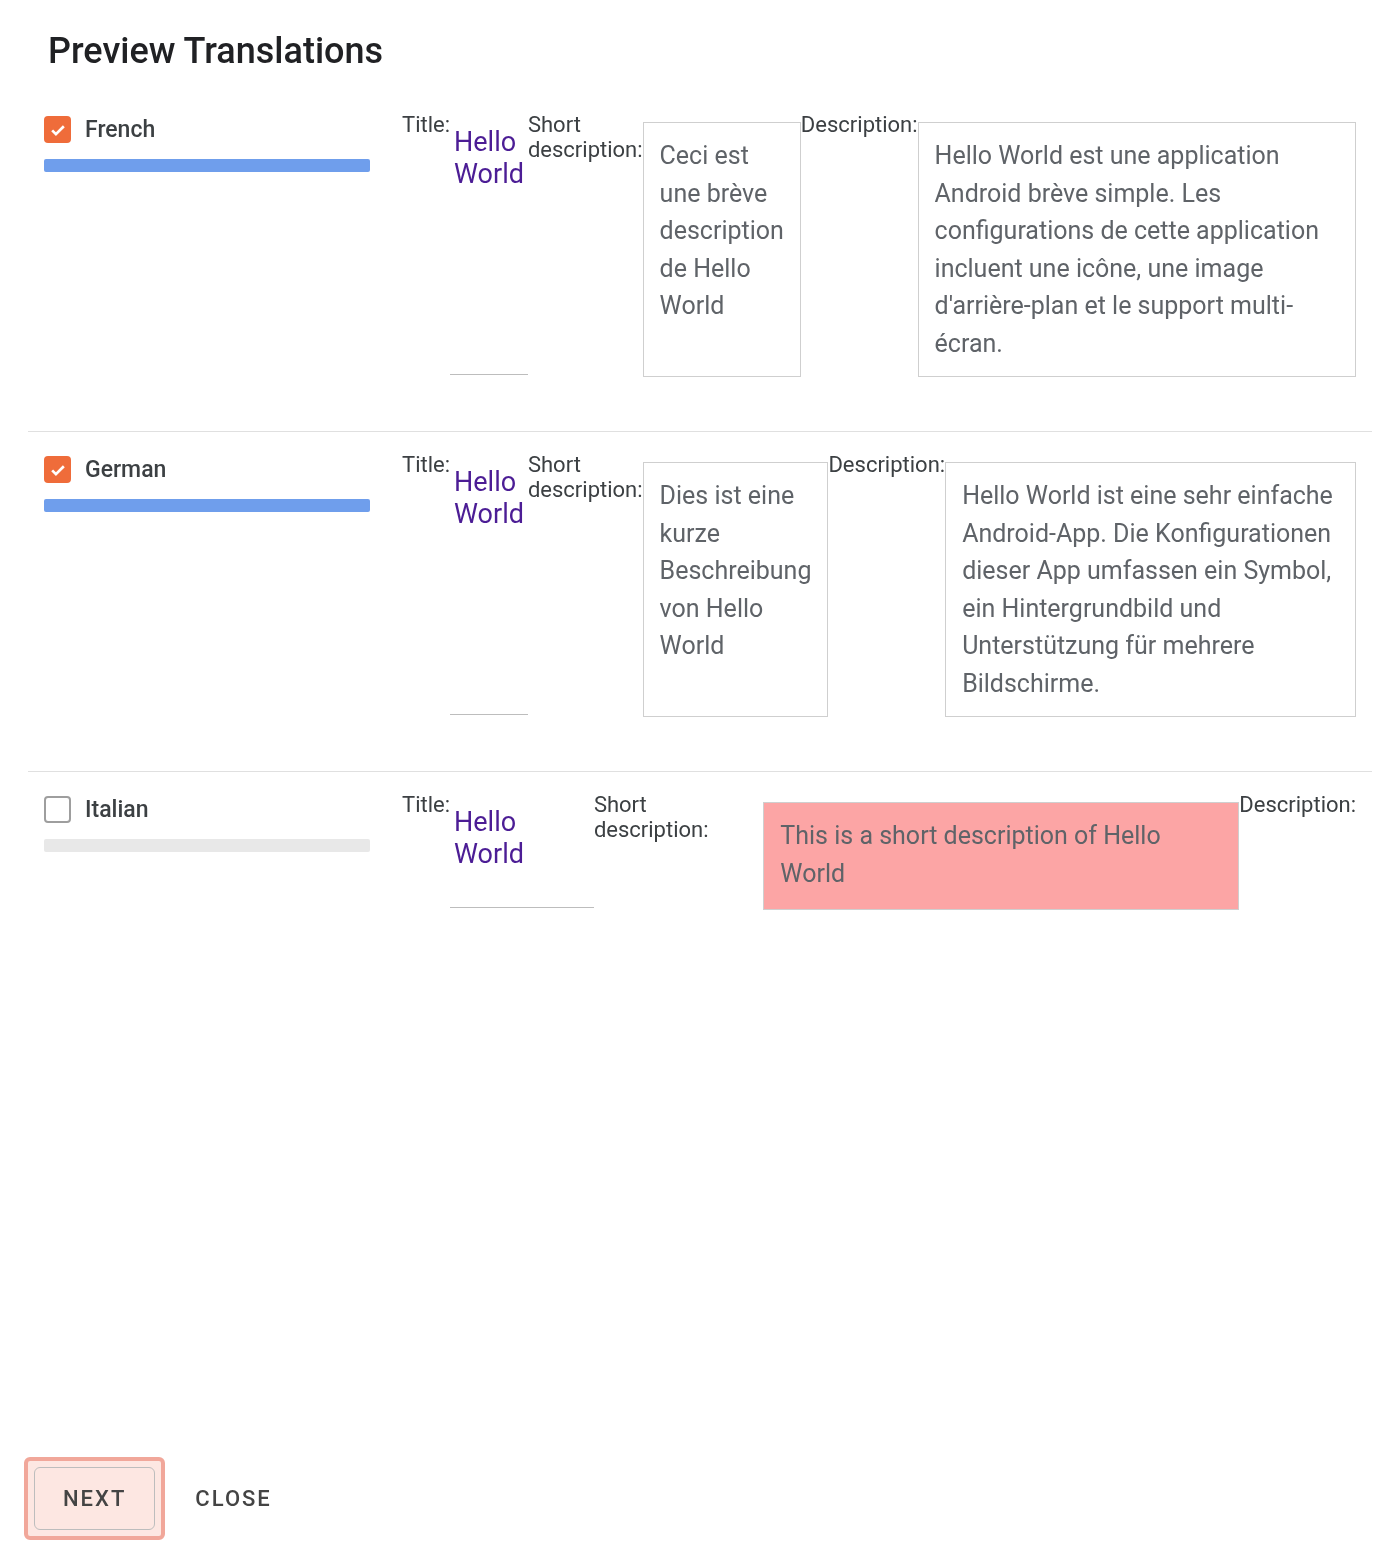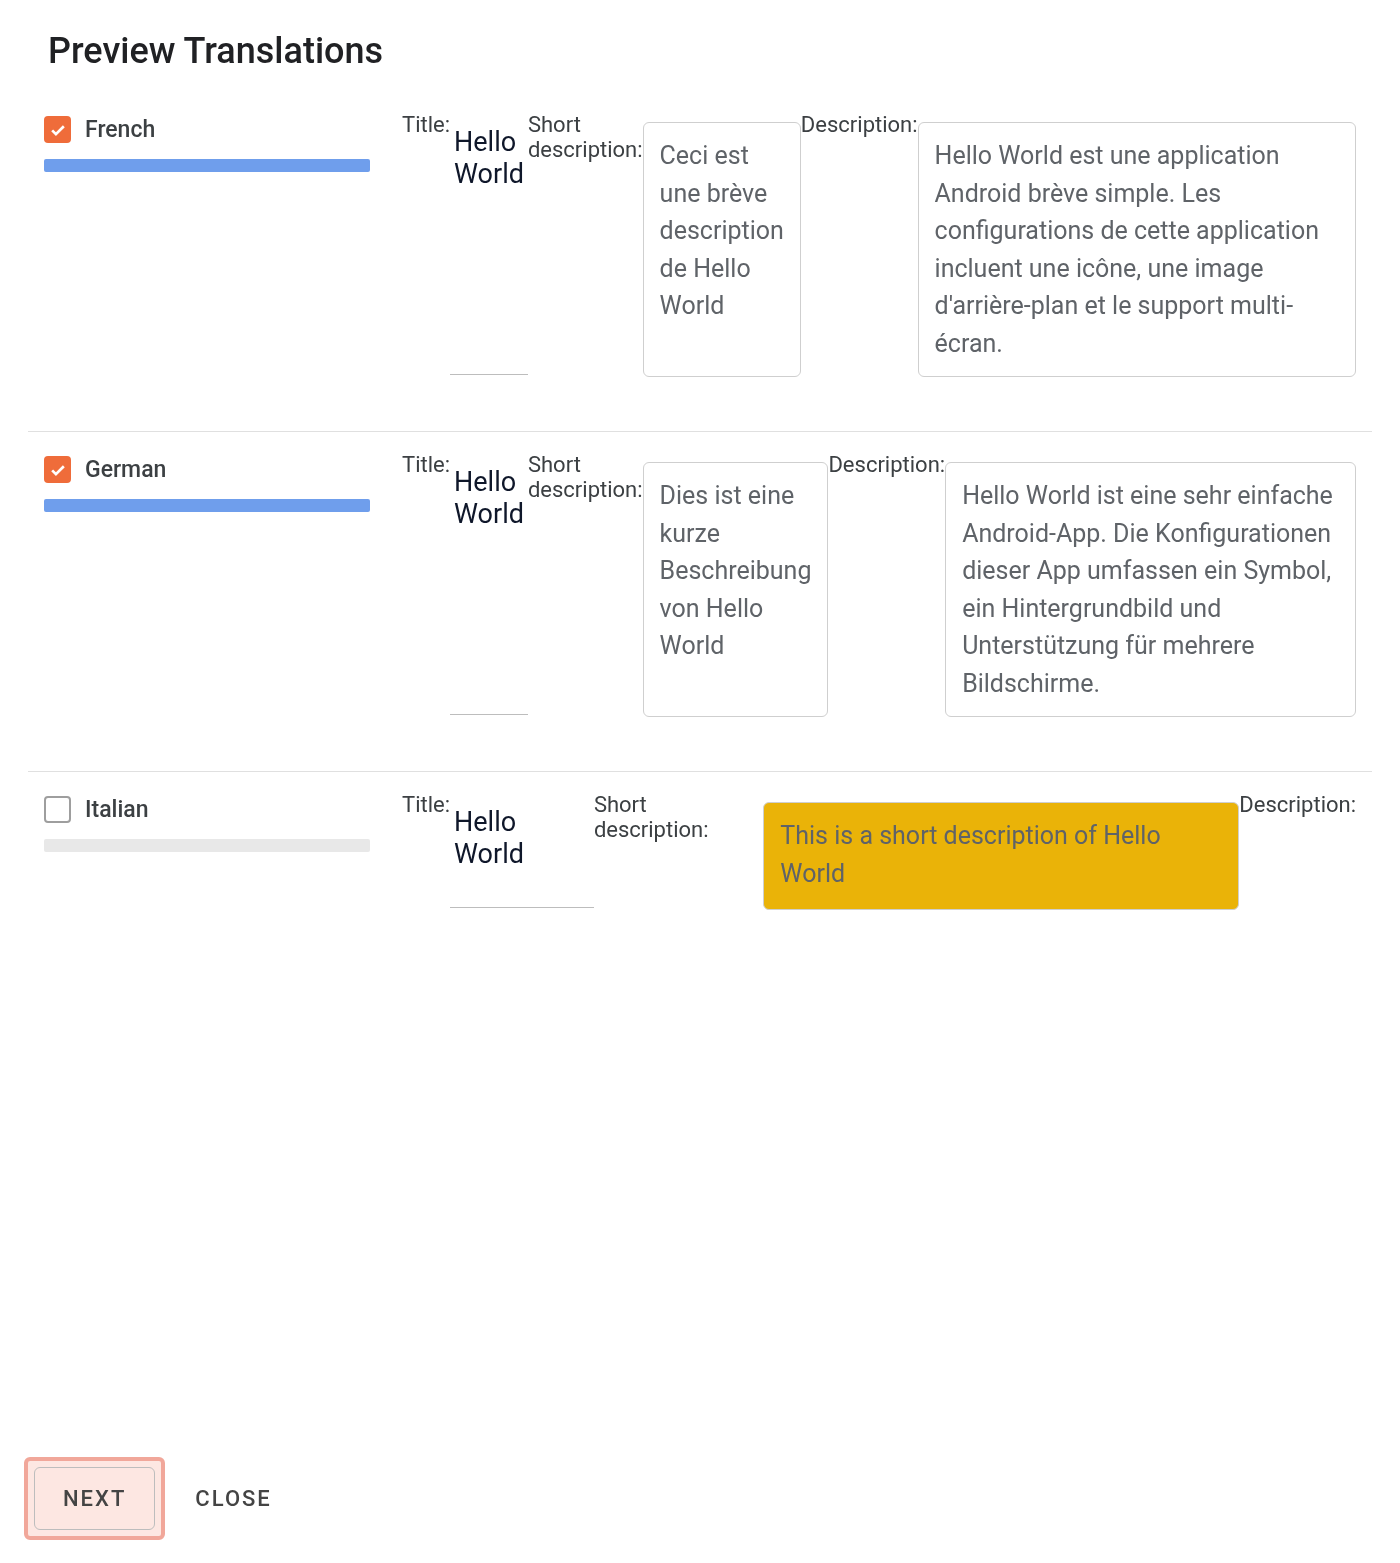--- a/index.html
+++ b/index.html
@@ -85,38 +85,38 @@
   }
   .field-label {
     font-size: 22px;
     color: #3c4043;
     margin-bottom: 2px;
   }
   .title-field {
     border-bottom: 1px solid #bdbdbd;
     padding: 14px 4px 10px 4px;
     font-size: 27px;
-    color: #0f172a;
+    color: #4c1d95;
     margin-bottom: 22px;
   }
   .textarea-field {
     border: 1px solid #cfcfcf;
-    border-radius: 6px;
+    border-radius: 0;
     padding: 14px 16px;
     font-size: 25px;
     color: #5f6368;
     line-height: 1.5;
     margin-top: 10px;
     margin-bottom: 20px;
     min-height: 90px;
     white-space: pre-wrap;
   }
   .textarea-field.short { min-height: 108px; }
   .textarea-field.long { min-height: 140px; }
-  .textarea-field.disabled { background: #eab308; }
+  .textarea-field.disabled { background: #fca5a5; }
   .footer {
     height: 130px;
     display: flex;
     align-items: center;
     padding-left: 24px;
     gap: 30px;
     background: #fff;
     position: relative;
     z-index: 2;
   }

